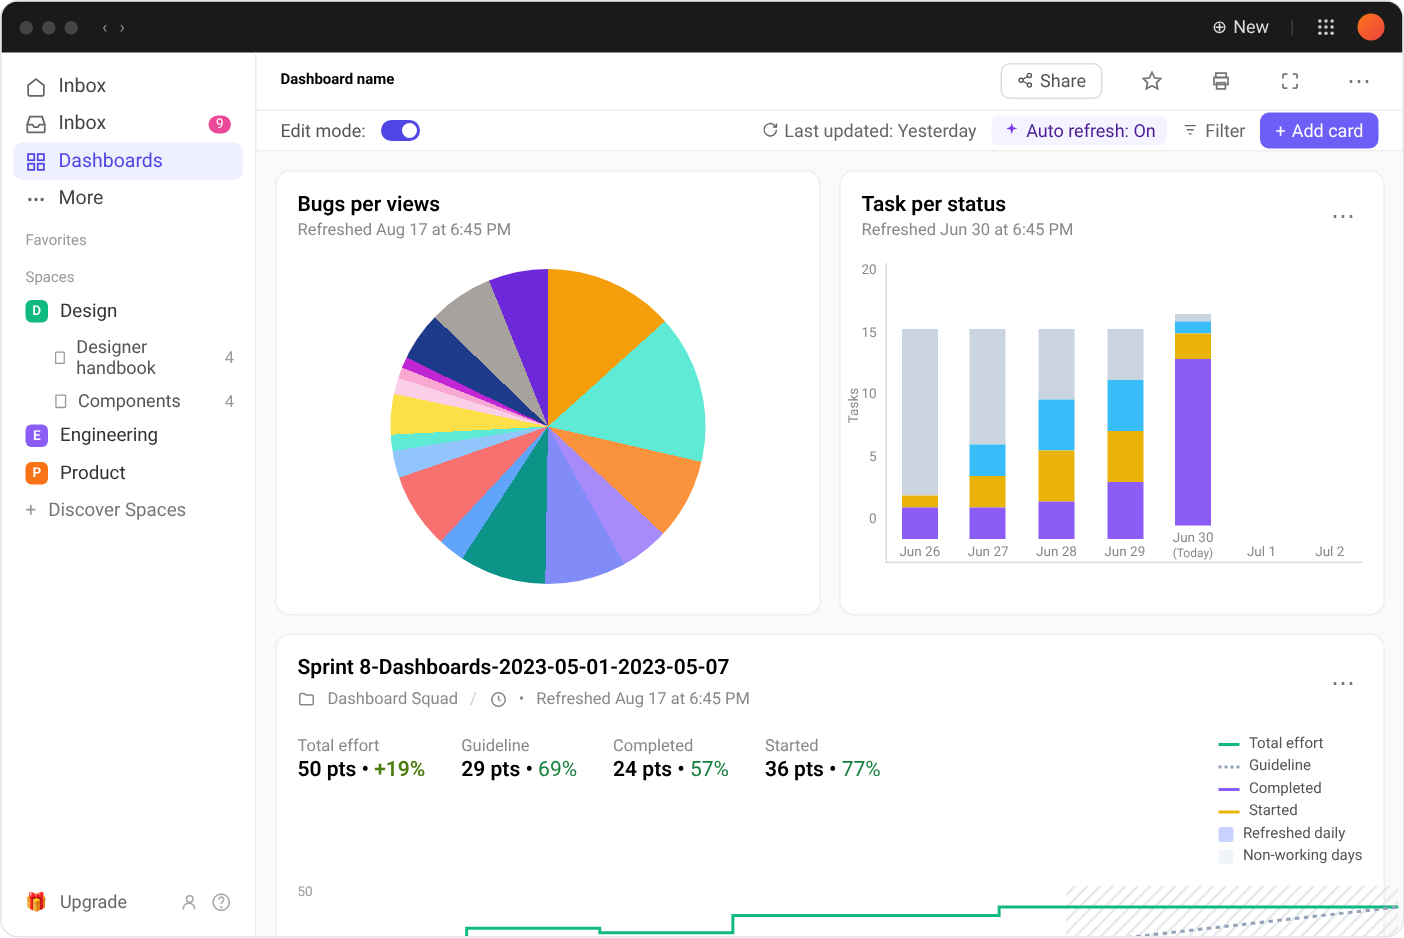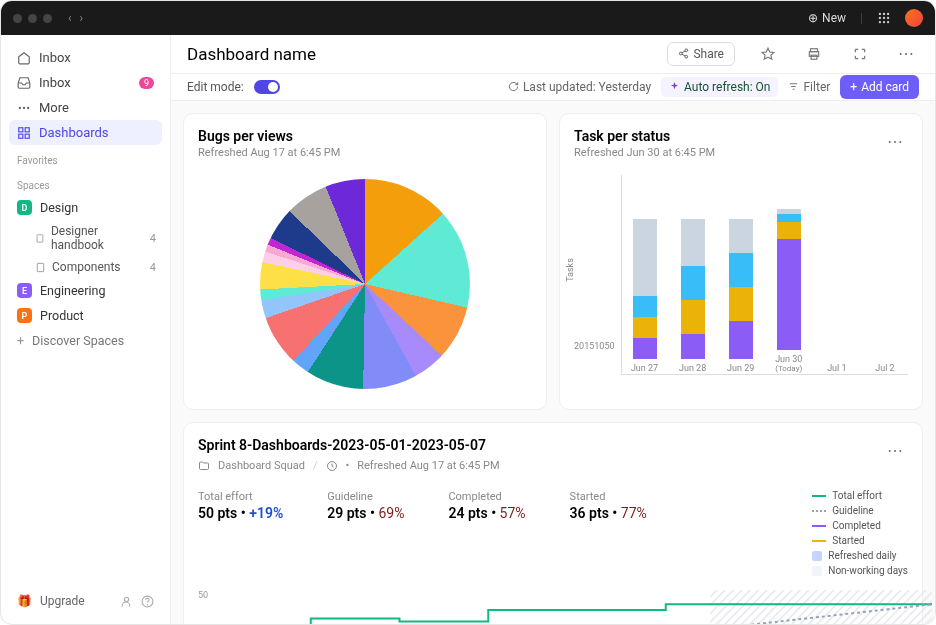--- a/index.html
+++ b/index.html
@@ -22,55 +22,55 @@
 .side-item.active{background:#eef0ff;color:#4f46e5}
 .badge{margin-left:auto;background:#ec4899;color:#fff;font-size:9px;padding:1px 5px;border-radius:8px}
 .side-label{font-size:10px;color:#999;padding:10px 8px 4px;text-transform:none}
 .space-item{display:flex;align-items:center;gap:8px;padding:5px 8px;cursor:pointer;font-size:12.5px;color:#333}
 .space-icon{width:15px;height:15px;border-radius:4px;color:#fff;font-size:9px;display:flex;align-items:center;justify-content:center;font-weight:600}
 .sub-item{padding-left:26px;display:flex;align-items:center;gap:6px;font-size:12px;color:#555;padding-top:4px;padding-bottom:4px}
 .sub-item .count{margin-left:auto;color:#999;font-size:11px;padding-right:6px}
 .sidebar-footer{margin-top:auto;display:flex;align-items:center;gap:8px;padding:6px 8px;font-size:12px;color:#666}
 .content{flex:1;display:flex;flex-direction:column;overflow:hidden}
 .header{height:46px;border-bottom:1px solid #eee;display:flex;align-items:center;padding:0 16px;gap:8px}
-.header h1{font-size:17px;font-weight:400}
+.header h1{font-size:10px;font-weight:700}
 .header-right{margin-left:auto;display:flex;gap:20px;align-items:center}
 .btn-ghost{border:1px solid #ddd;background:#fff;padding:4px 10px;border-radius:6px;font-size:12px;display:flex;align-items:center;gap:4px;cursor:pointer;color:#555}
 .icon-btn{width:26px;height:26px;display:flex;align-items:center;justify-content:center;cursor:pointer;color:#777;border-radius:4px}
 .toolbar{height:32px;border-bottom:1px solid #eee;display:flex;align-items:center;padding:0 16px;font-size:12px;color:#555;gap:10px}
 .toggle{width:26px;height:14px;background:#4f46e5;border-radius:8px;position:relative;cursor:pointer}
 .toggle::after{content:"";position:absolute;width:10px;height:10px;background:#fff;border-radius:50%;top:2px;right:2px}
 .toolbar-right{margin-left:auto;display:flex;gap:10px;align-items:center}
 .chip{display:flex;align-items:center;gap:4px;color:#666;cursor:pointer}
-.chip.purple{color:#14532d;background:#f5f3ff;padding:3px 8px;border-radius:5px}
+.chip.purple{color:#4c1d95;background:#f5f3ff;padding:3px 8px;border-radius:5px}
 .btn-primary{background:#6d5ef7;color:#fff;border:none;padding:5px 10px;border-radius:6px;font-size:12px;cursor:pointer;display:flex;align-items:center;gap:4px}
 .cards{padding:12px;display:flex;gap:12px;flex-wrap:wrap;overflow:auto;background:#fafafa}
 .card{background:#fff;border:1px solid #eee;border-radius:10px;padding:14px}
 .card-half{flex:1;min-width:350px}
 .card-full{width:100%}
-.card-head{display:flex;align-items:flex-start;justify-content:space-between}
+.card-head{display:flex;align-items:center;justify-content:space-between}
 .card-title{font-size:14px;font-weight:600}
 .card-sub{font-size:11px;color:#888;margin-top:2px}
 .pie{width:210px;height:210px;margin:20px auto 6px;border-radius:50%}
 .barchart{display:flex;height:200px;margin-top:16px}
-.y-axis{display:flex;flex-direction:row;justify-content:space-between;font-size:9px;color:#888;padding-bottom:24px;align-items:flex-end;padding-right:6px;position:relative}
+.y-axis{display:flex;flex-direction:column;justify-content:space-between;font-size:9px;color:#888;padding-bottom:24px;align-items:flex-end;padding-right:6px;position:relative}
 .y-axis-label{position:absolute;left:-16px;top:50%;transform:rotate(-90deg) translateX(10px);transform-origin:center;font-size:9px;color:#888}
 .bars{flex:1;display:flex;align-items:flex-end;gap:14px;border-left:1px solid #ddd;border-bottom:1px solid #ddd;padding:0 6px;position:relative}
 .bar-col{flex:1;display:flex;flex-direction:column;align-items:center}
 .stack{width:24px;display:flex;flex-direction:column-reverse}
 .seg{width:100%}
 .bar-label{font-size:9px;color:#888;margin-top:4px;line-height:1.2}
 .bar-label .today{display:block;font-size:8px}
 .sprint-head{display:flex;align-items:center;gap:8px;font-size:11px;color:#888;margin-top:6px}
-.metrics{display:flex;gap:44px;margin-top:18px}
+.metrics{display:flex;gap:24px;margin-top:18px}
 .metric{flex:0 0 auto}
 .metric-label{font-size:11px;color:#888}
 .metric-value{font-size:14px;font-weight:600;margin-top:2px}
-.metric-value .pct{font-weight:400;color:#7f1d1d}
-.metric-value .pos{color:#1d4ed8}
+.metric-value .pct{font-weight:400;color:#15803d}
+.metric-value .pos{color:#4d7c0f}
 .legend{margin-left:auto;font-size:10px;color:#555;display:flex;flex-direction:column;gap:4px}
 .legend-item{display:flex;align-items:center;gap:6px}
 .swatch{width:14px;height:2px}
 .swatch.sq{width:10px;height:10px;border-radius:2px}
 .sprint-chart{margin-top:14px;position:relative;height:100px}
 .sprint-y{position:absolute;left:0;top:0;bottom:0;display:flex;flex-direction:column;justify-content:space-between;font-size:9px;color:#999}
 svg{display:block}
 </style>
 </head>
 <body>
@@ -114,36 +114,36 @@
       <span>Inbox</span>
     </div>
     <div class="side-item">
       <svg width="14" height="14" viewBox="0 0 24 24" fill="none" stroke="#666" stroke-width="2">
           <path d="M22 12h-6l-2 3h-4l-2-3H2"></path>
           <path d="M5 3h14l3 9v7a2 2 0 01-2 2H4a2 2 0 01-2-2v-7z"></path>
         </svg>
       <span>Inbox</span>
       <span class="badge">9</span>
     </div>
-    <div class="side-item">
-      <svg width="14" height="14" viewBox="0 0 24 24" fill="none" stroke="#666" stroke-width="2">
-          <circle cx="12" cy="12" r="1"></circle>
-          <circle cx="5" cy="12" r="1"></circle>
-          <circle cx="19" cy="12" r="1"></circle>
-        </svg>
-      <span>More</span>
-    </div>
     <div class="side-item active">
       <svg width="14" height="14" viewBox="0 0 24 24" fill="none" stroke="#4f46e5" stroke-width="2">
           <rect x="3" y="3" width="7" height="7"></rect>
           <rect x="14" y="3" width="7" height="7"></rect>
           <rect x="3" y="14" width="7" height="7"></rect>
           <rect x="14" y="14" width="7" height="7"></rect>
         </svg>
       <span>Dashboards</span>
+    </div>
+    <div class="side-item">
+      <svg width="14" height="14" viewBox="0 0 24 24" fill="none" stroke="#666" stroke-width="2">
+          <circle cx="12" cy="12" r="1"></circle>
+          <circle cx="5" cy="12" r="1"></circle>
+          <circle cx="19" cy="12" r="1"></circle>
+        </svg>
+      <span>More</span>
     </div>
     <div class="side-label">Favorites</div>
     <div class="side-label">Spaces</div>
     <div id="spaces-container">
         <div class="space-item">
           <div class="space-icon" style="background:#10b981">D</div>
           <span>Design</span>
         </div>
         <div class="sub-item">
           <svg width="11" height="11" viewBox="0 0 24 24" fill="none" stroke="#999" stroke-width="2">
@@ -275,20 +275,28 @@
         <div class="barchart">
           <div class="y-axis" id="bar-yaxis">
             <div class="y-axis-label">Tasks</div>
           <div>20</div>
               <div>15</div>
               <div>10</div>
               <div>5</div>
               <div>0</div>
             </div>
           <div class="bars" id="bars-container">
+              <div class="bar-col">
+                <div class="stack">
+                  <div class="seg" style="background: rgb(139, 92, 246); height: 21.25px;"></div>
+                  <div class="seg" style="background: rgb(234, 179, 8); height: 8.5px;"></div>
+                  <div class="seg" style="background: rgb(203, 213, 225); height: 110.5px;"></div>
+                </div>
+                <div class="bar-label">Jun 26</div>
+              </div>
               <div class="bar-col">
                 <div class="stack">
                   <div class="seg" style="background: rgb(139, 92, 246); height: 21.25px;"></div>
                   <div class="seg" style="background: rgb(234, 179, 8); height: 21.25px;"></div>
                   <div class="seg" style="background: rgb(56, 189, 248); height: 21.25px;"></div>
                   <div class="seg" style="background: rgb(203, 213, 225); height: 76.5px;"></div>
                 </div>
                 <div class="bar-label">Jun 27</div>
               </div>
               <div class="bar-col">

